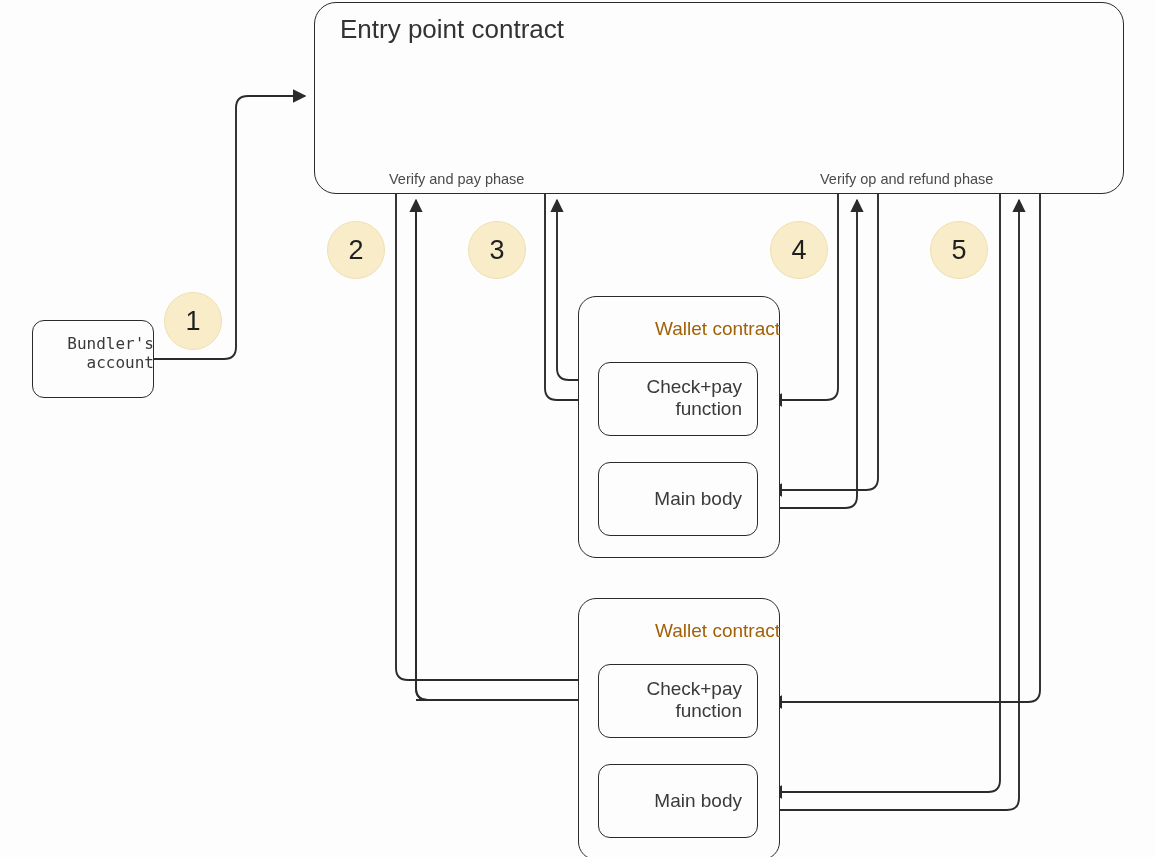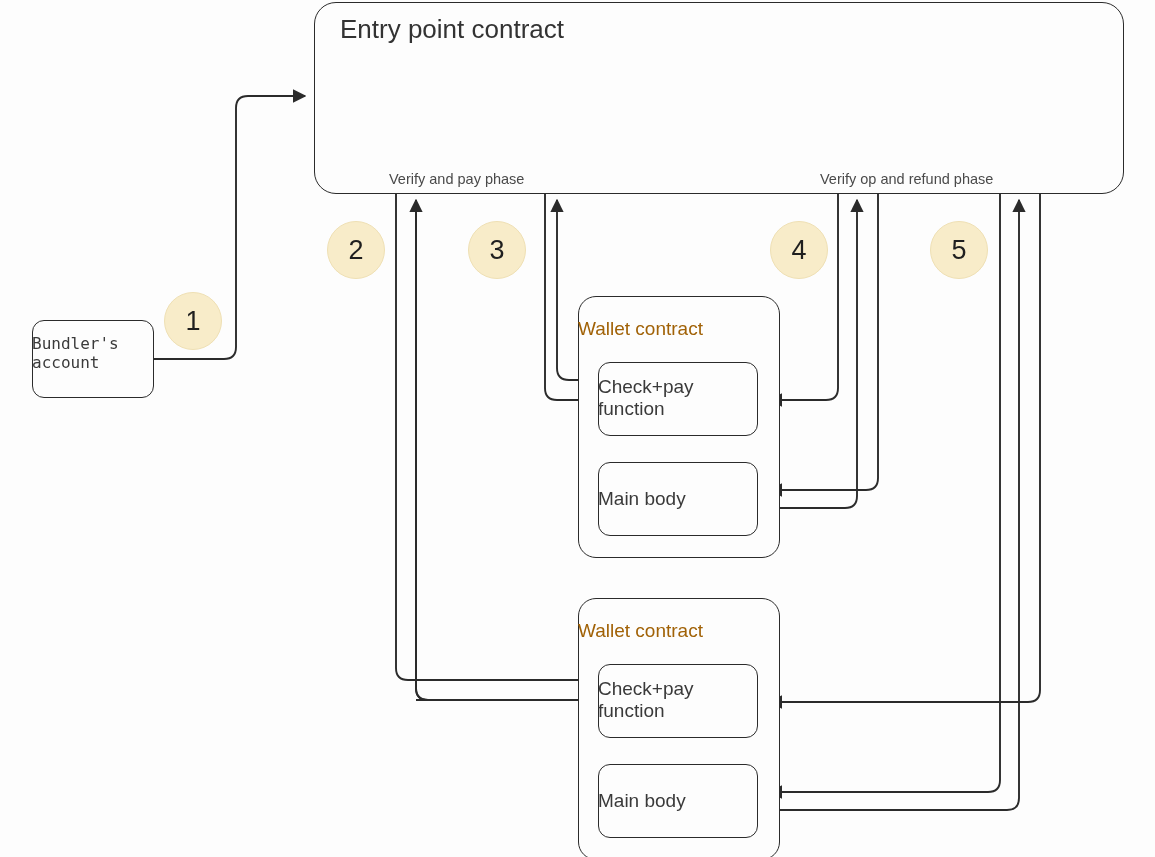--- a/index.html
+++ b/index.html
@@ -27,21 +27,21 @@
     position: absolute;
     box-sizing: border-box;
     background: #fdfdfd;
     border: 1.6px solid #2b2b2b;
     border-radius: 14px;
   }
   .node-label {
     position: absolute;
     color: #3a3a3a;
     white-space: pre;
-    text-align: left;
+    text-align: right;
     line-height: 1.18;
   }
   
   #entry-point-contract {
     left: 314px; top: 2px;
     width: 810px; height: 192px;
     border-radius: 22px;
   }
   #entry-point-title {
     left: 340px; top: 14px;

